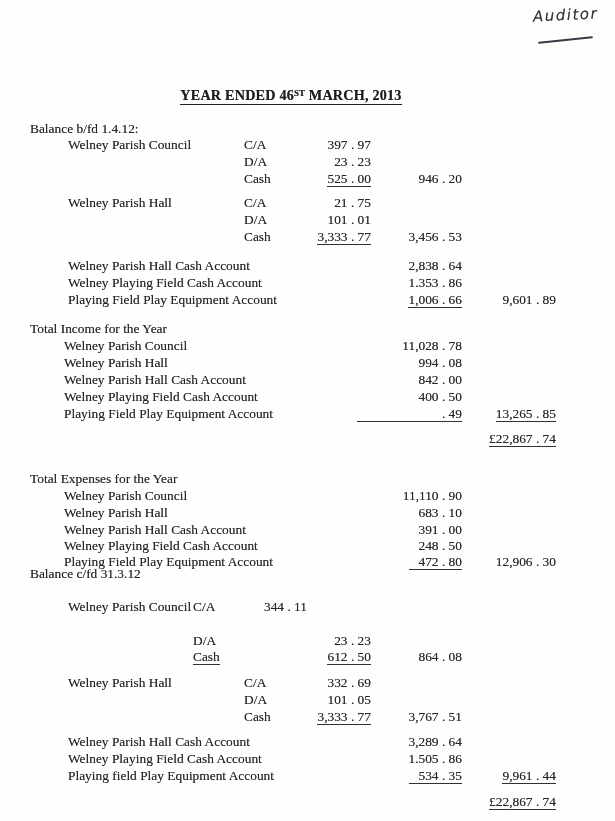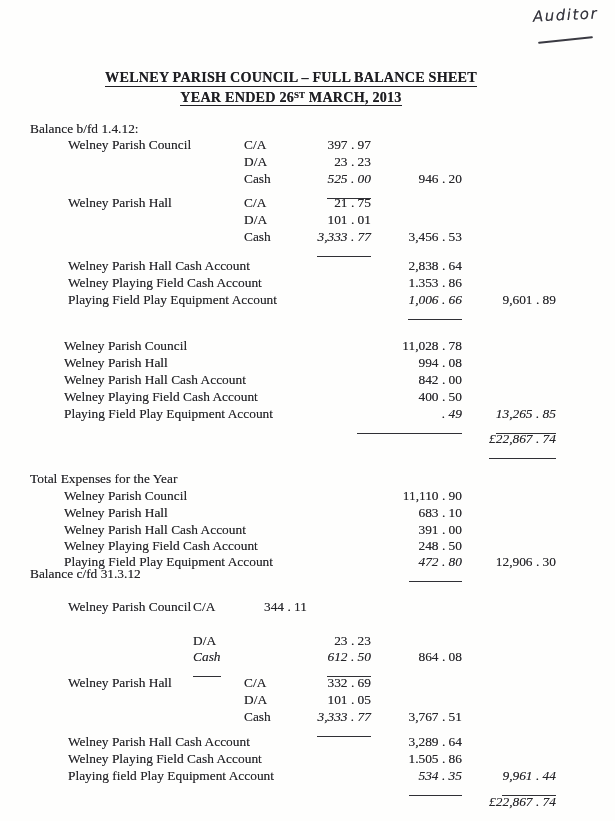--- a/index.html
+++ b/index.html
@@ -10,42 +10,42 @@
     color:#26262a;
   }
   .row{position:absolute;left:0;width:615px;height:17px;font-size:13.4px;line-height:15px;white-space:nowrap;}
   .cell{position:absolute;top:0;white-space:nowrap;text-shadow:0 0 0.5px rgba(40,40,45,.55);}
   
   .x30{left:30px}.x64{left:64px}.x68{left:68px}.x193{left:193px}.x243{left:244px}
   .ni{right:308px;text-align:left}   
   .n1{right:244px;text-align:center}   
   .n2{right:153px;text-align:right}   
   .n3{right:59px;text-align:right}    
-  .u{border-bottom:1.3px solid #303035;padding-bottom:12px;font-style:italic;}
+  .u{border-bottom:1.3px solid #303035;padding-bottom:0px;}
   .pad8{padding-left:9px}
   .pad85{padding-left:85px}
   
   #title{position:absolute;top:69px;left:0;width:582px;text-align:center;font-weight:bold;font-size:14.2px;line-height:16px;letter-spacing:.2px;color:#1e1e22;}
   #title .tl{display:inline-block;border-bottom:1.6px solid #1e1e22;padding-bottom:0.5px;text-shadow:0 0 .6px rgba(20,20,25,.6);}
   #title sup{font-size:9px;vertical-align:4px;letter-spacing:0;}
   
   #note{position:absolute;top:6px;left:533px;font-family:"DejaVu Sans",sans-serif;font-style:italic;font-size:15px;letter-spacing:1.5px;color:#35353d;transform:rotate(-3deg);text-shadow:0 0 .5px rgba(40,40,55,.5);}
   #note-stroke{position:absolute;top:39px;left:538px;width:55px;height:2px;background:#3a3a42;transform:rotate(-6deg);border-radius:2px;}
 </style>
 </head>
 <body>
 
 <div id="page">
 
   <div id="note">Auditor</div>
   <div id="note-stroke"></div>
 
   <div id="title">
-    <span class="tl">WELNEY PARISH COUNCIL – FULL BALANCE SHEET</span><br>
-    <span class="tl"><span>YEAR ENDED 26</span><sup>ST</sup><span> MARCH, 2013</span></span>
+    <br>
+    <span class="tl"><span>YEAR ENDED 46</span><sup>ST</sup><span> MARCH, 2013</span></span>
   </div>
 
   <div class="row" style="top:121px">
     <span class="cell x30">Balance b/fd 1.4.12:</span>
   </div>
   <div class="row" style="top:137px">
     <span class="cell x68">Welney Parish Council</span>
     <span class="cell x243">C/A</span>
     <span class="cell n1">397 . 97</span>
   </div>
@@ -81,20 +81,23 @@
   <div class="row" style="top:275px">
     <span class="cell x68">Welney Playing Field Cash Account</span>
     <span class="cell n2">1.353 . 86</span>
   </div>
   <div class="row" style="top:292px">
     <span class="cell x68">Playing Field Play Equipment Account</span>
     <span class="cell n2 u">1,006 . 66</span>
     <span class="cell n3">9,601 . 89</span>
   </div>
 
+  <div class="row" style="top:321px">
+    <span class="cell x30">Total Income for the Year</span>
+  </div>
   <div class="row" style="top:338px">
     <span class="cell x64">Welney Parish Council</span>
     <span class="cell n2">11,028 . 78</span>
   </div>
   <div class="row" style="top:355px">
     <span class="cell x64">Welney Parish Hall</span>
     <span class="cell n2">994 . 08</span>
   </div>
   <div class="row" style="top:372px">
     <span class="cell x64">Welney Parish Hall Cash Account</span>

